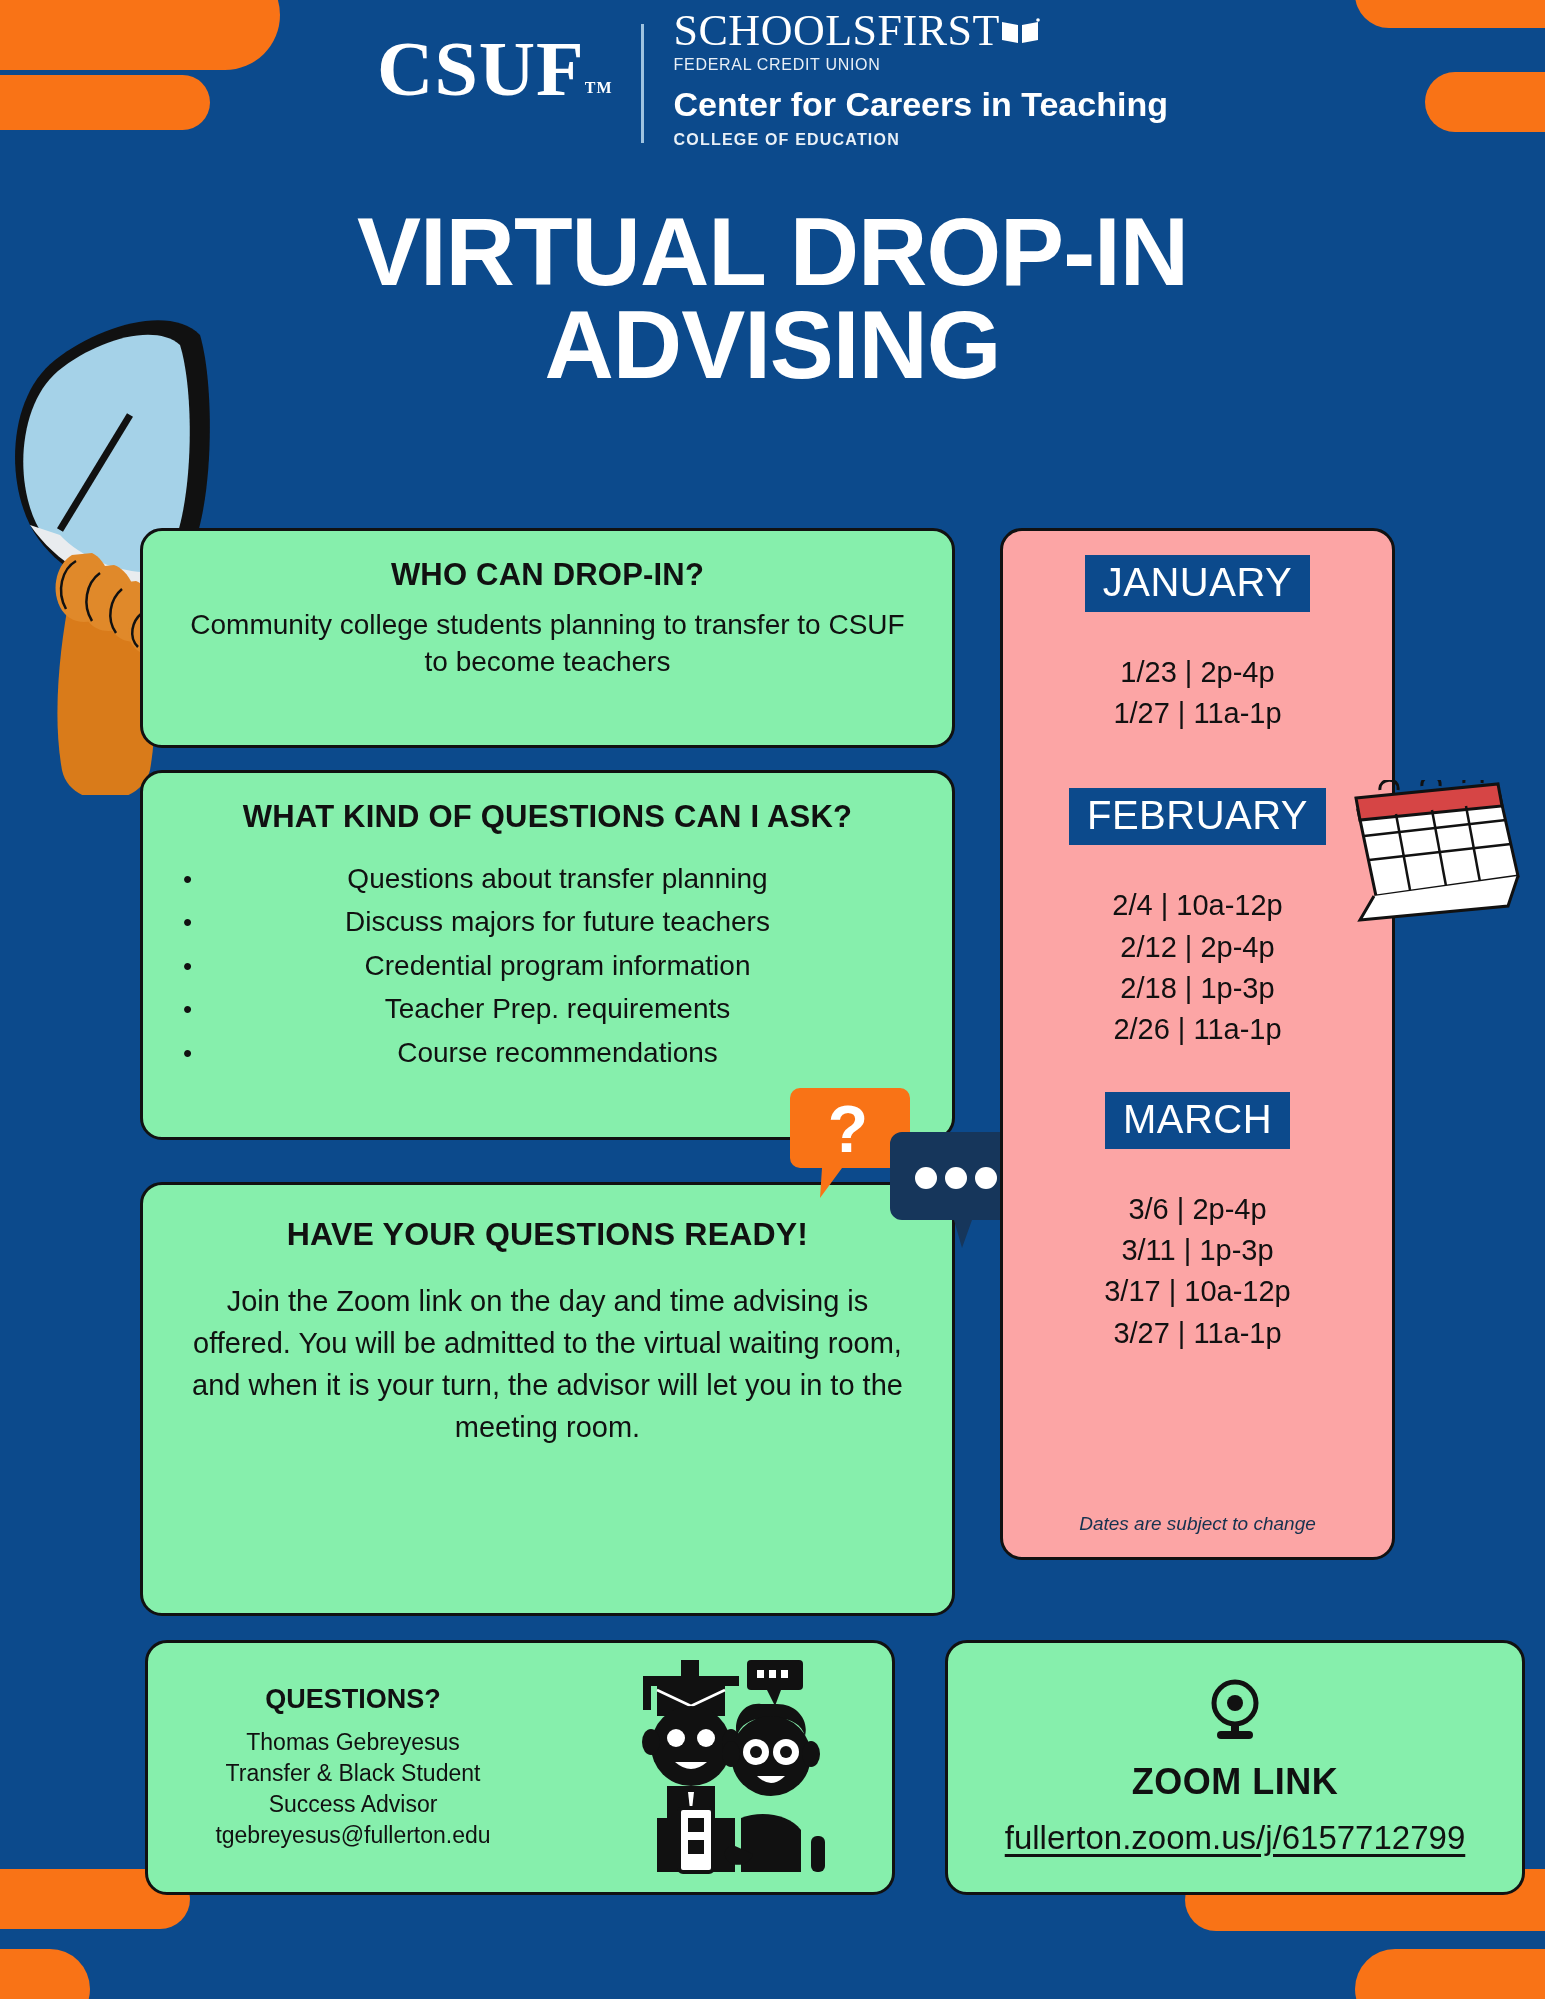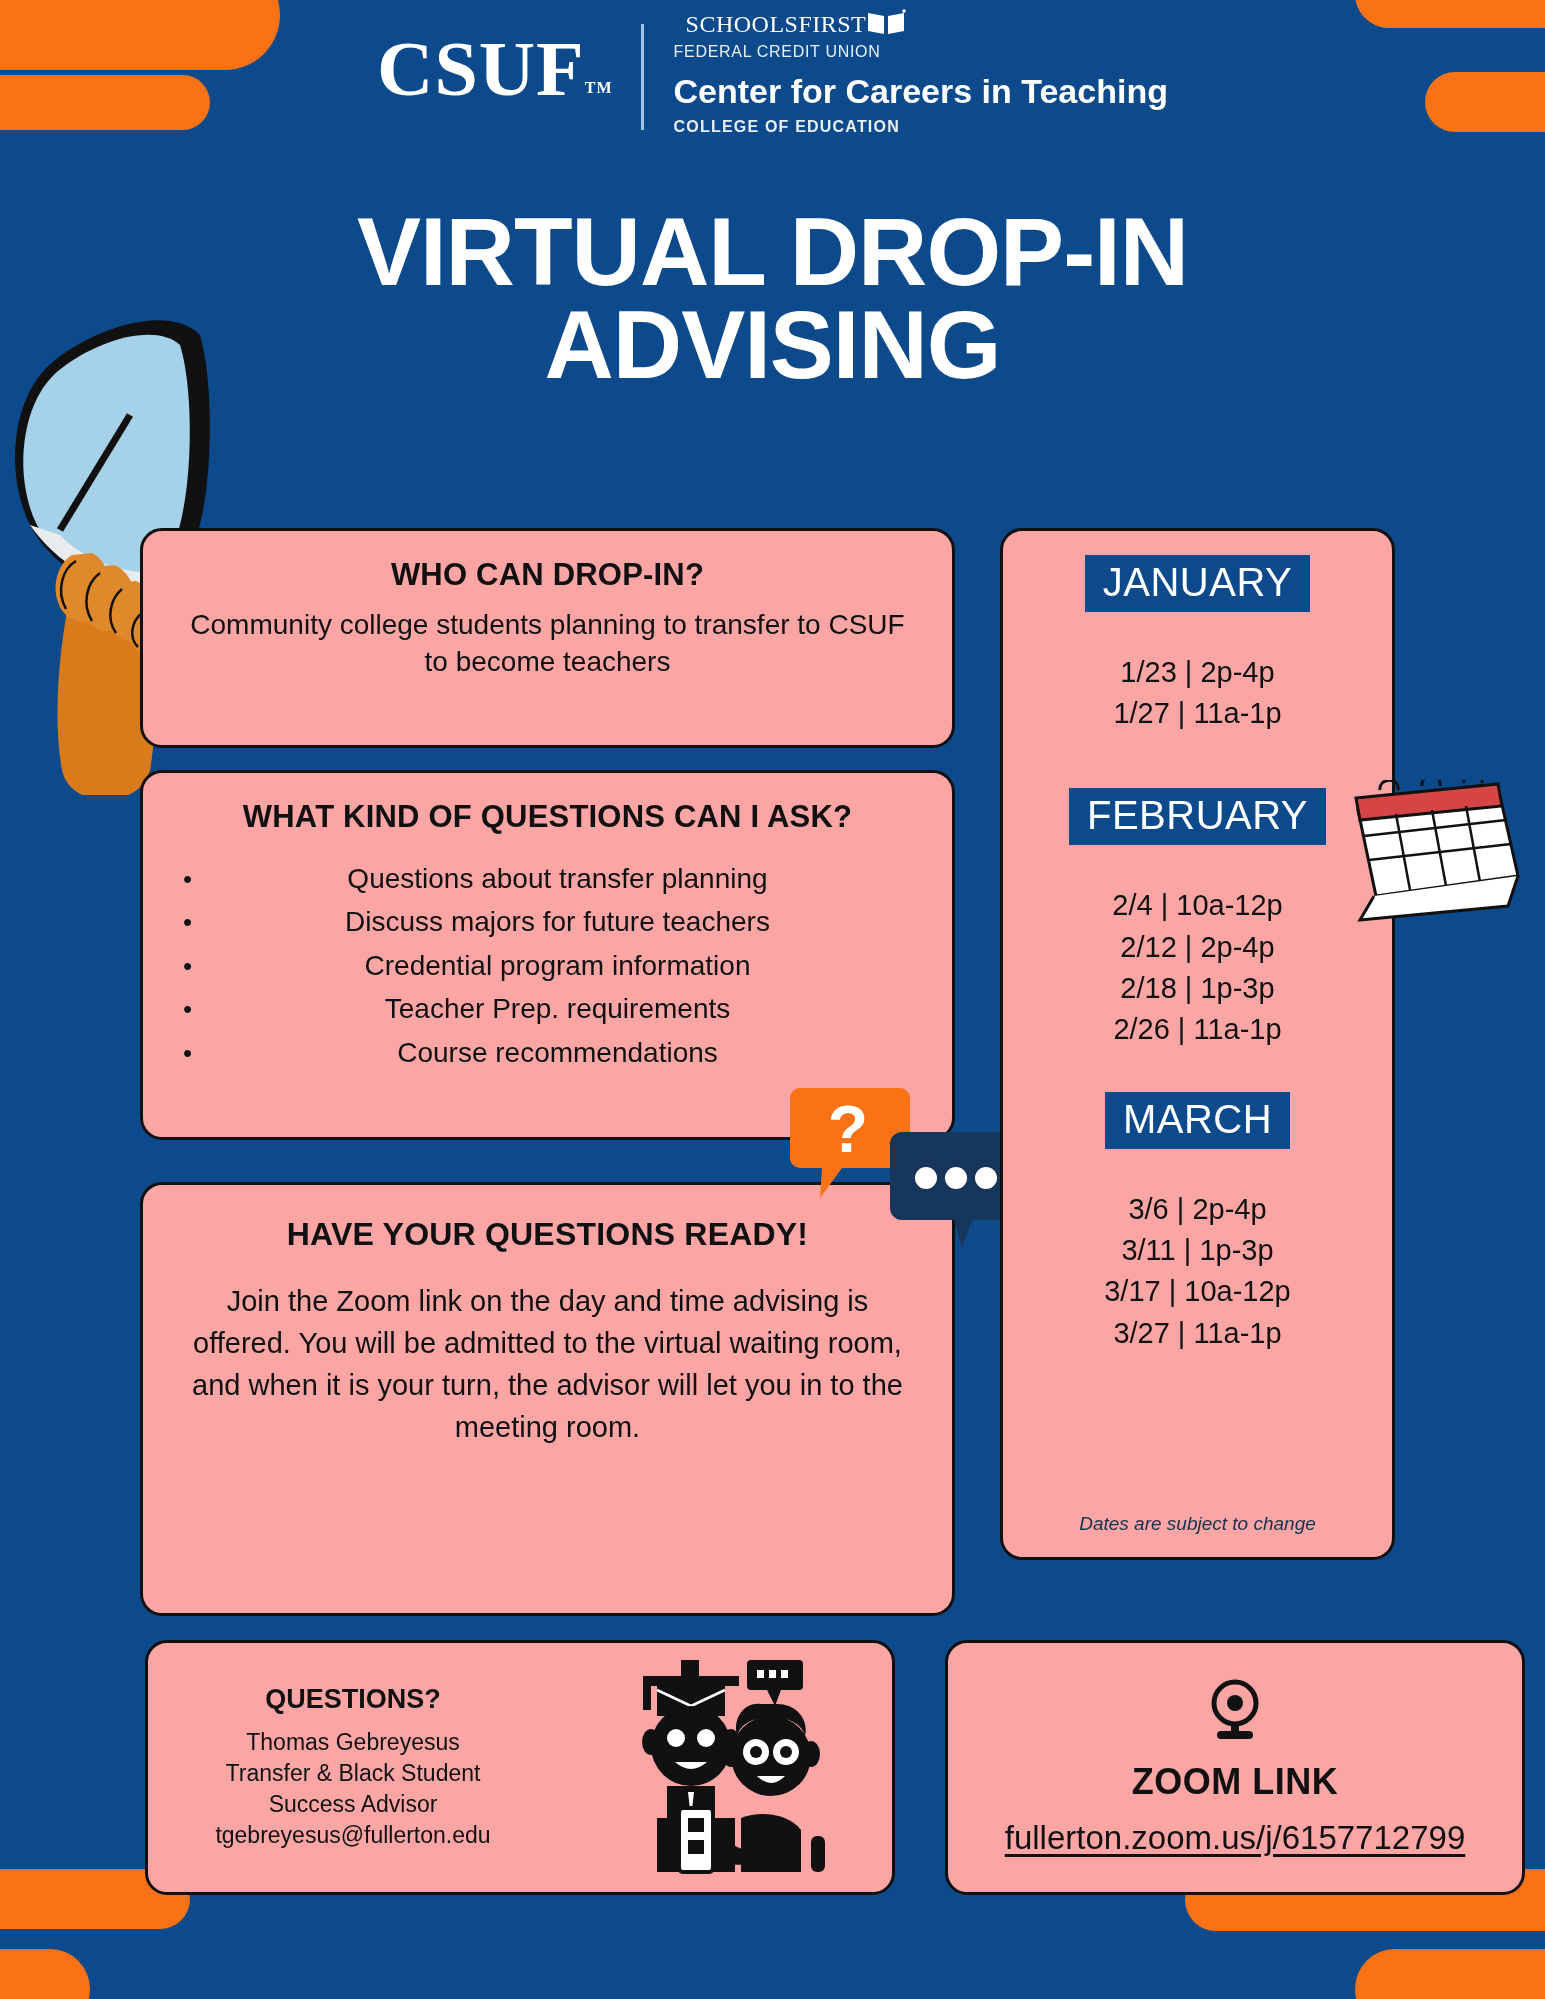--- a/index.html
+++ b/index.html
@@ -95,26 +95,25 @@
     width: 3px;
     background: #9FC3E0;
     margin: 16px 0 6px 0;
   }
   .header-right {
     padding-left: 30px;
     color: #ffffff;
   }
   .sf-line {
     font-family: "Liberation Serif", serif;
-    font-size: 24px;
+    font-size: 44px;
     letter-spacing: 0.5px;
     line-height: 1.05;
     display: flex;
     align-items: center;
-    margin-left: 12px;
   }
   .sf-sub {
     font-size: 16px;
     letter-spacing: 0.7px;
     margin-top: 2px;
     color: #E9F0F7;
   }
   .sf-main {
     font-size: 34px;
     font-weight: bold;
@@ -140,21 +139,21 @@
     font-size: 96px;
     font-weight: bold;
     line-height: 0.97;
     letter-spacing: -1px;
     font-family: "Liberation Sans", sans-serif;
   }
 
   
   .card {
     position: absolute;
-    background: #fca5a5;
+    background: #86efac;
     border: 3px solid #111111;
     border-radius: 22px;
     box-sizing: border-box;
   }
   .card-title {
     text-align: center;
     font-weight: bold;
     color: #111111;
     font-size: 30px;
     letter-spacing: 0.2px;

